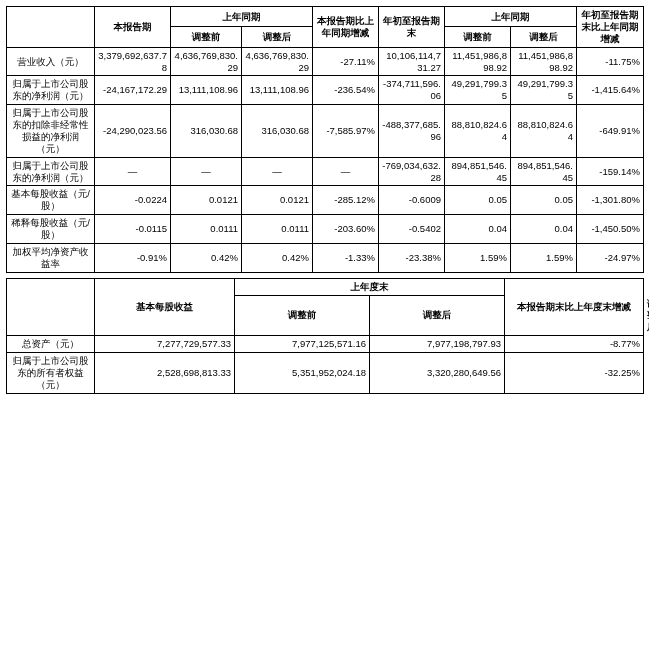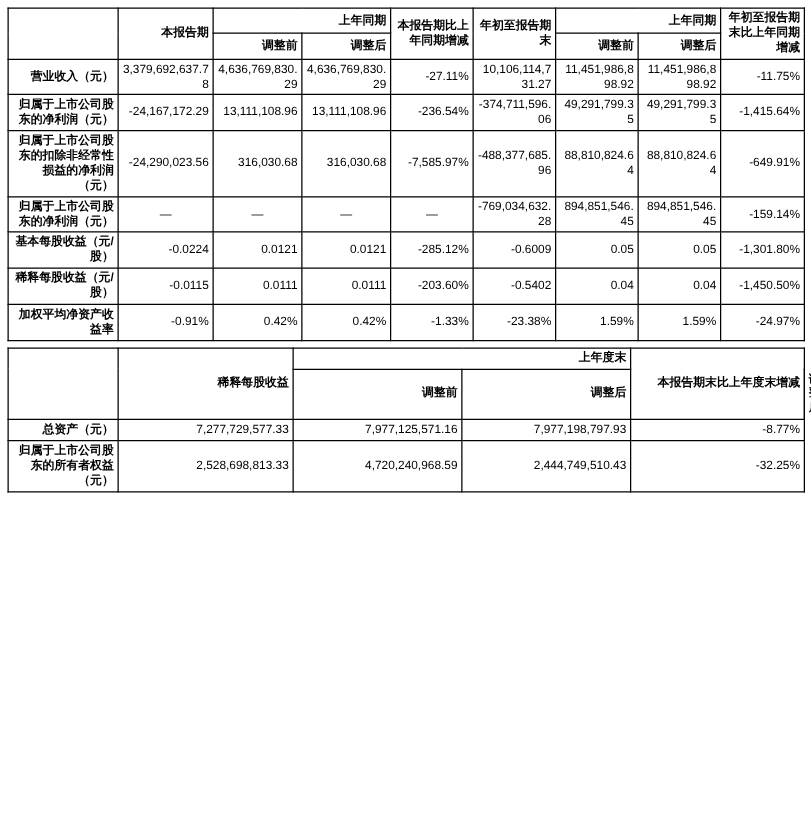--- a/index.html
+++ b/index.html
@@ -26,27 +26,27 @@
   }
   table.fin td {
     border: 1px solid #000000;
     padding: 2px 3px;
     vertical-align: middle;
     line-height: 1.25;
     word-break: break-all;
     overflow-wrap: break-word;
   }
   .hdr {
-    text-align: right;
+    text-align: center;
     font-weight: bold;
     background: #ffffff;
   }
   .rowlabel {
-    text-align: right;
-    font-weight: bold;
+    text-align: center;
+    font-weight: normal;
     padding-left: 3px;
   }
   .num {
     text-align: right;
     padding-right: 4px;
   }
   .spacer {
     height: 5px;
   }
   .dash {
@@ -179,39 +179,39 @@
     <colgroup>
       <col style="width:88px">
       <col style="width:140px">
       <col style="width:135px">
       <col style="width:135px">
       <col style="width:139px">
     </colgroup>
     <tbody>
       <tr>
         <td rowspan="2" class="hdr"></td>
-        <td rowspan="2" class="hdr">稀释每股收益</td>
+        <td rowspan="2" class="hdr">基本每股收益</td>
         <td colspan="2" class="hdr">上年度末</td>
         <td rowspan="2" class="hdr">本报告期末比上年度末增减</td>
       </tr>
       <tr>
         <td class="hdr">调整前</td>
         <td class="hdr">调整后</td>
         <td class="hdr">调整后</td>
       </tr>
       <tr>
         <td class="rowlabel">总资产（元）</td>
         <td class="num">7,277,729,577.33</td>
         <td class="num">7,977,125,571.16</td>
         <td class="num">7,977,198,797.93</td>
         <td class="num">-8.77%</td>
       </tr>
       <tr>
         <td class="rowlabel">归属于上市公司股东的所有者权益（元）</td>
         <td class="num">2,528,698,813.33</td>
-        <td class="num">4,720,240,968.59</td>
-        <td class="num">2,444,749,510.43</td>
+        <td class="num">5,351,952,024.18</td>
+        <td class="num">3,320,280,649.56</td>
         <td class="num">-32.25%</td>
       </tr>
     </tbody>
   </table>
 
 </div>
 
 </body></html>

